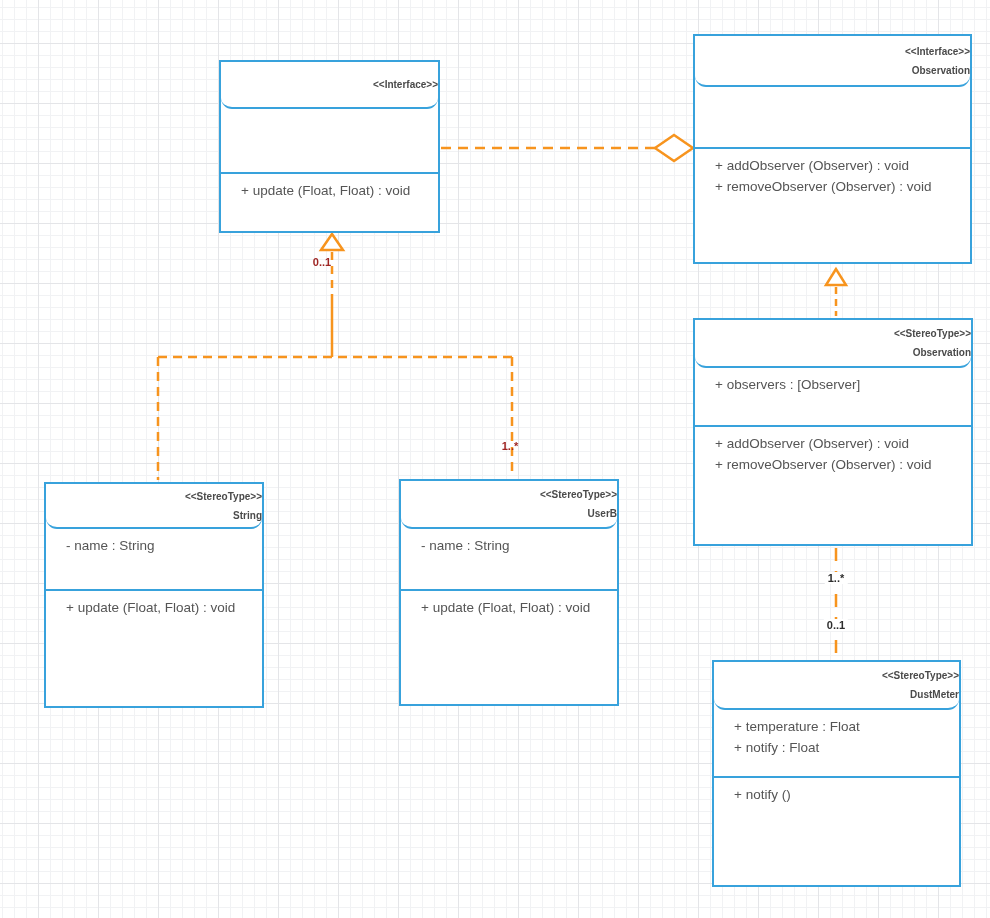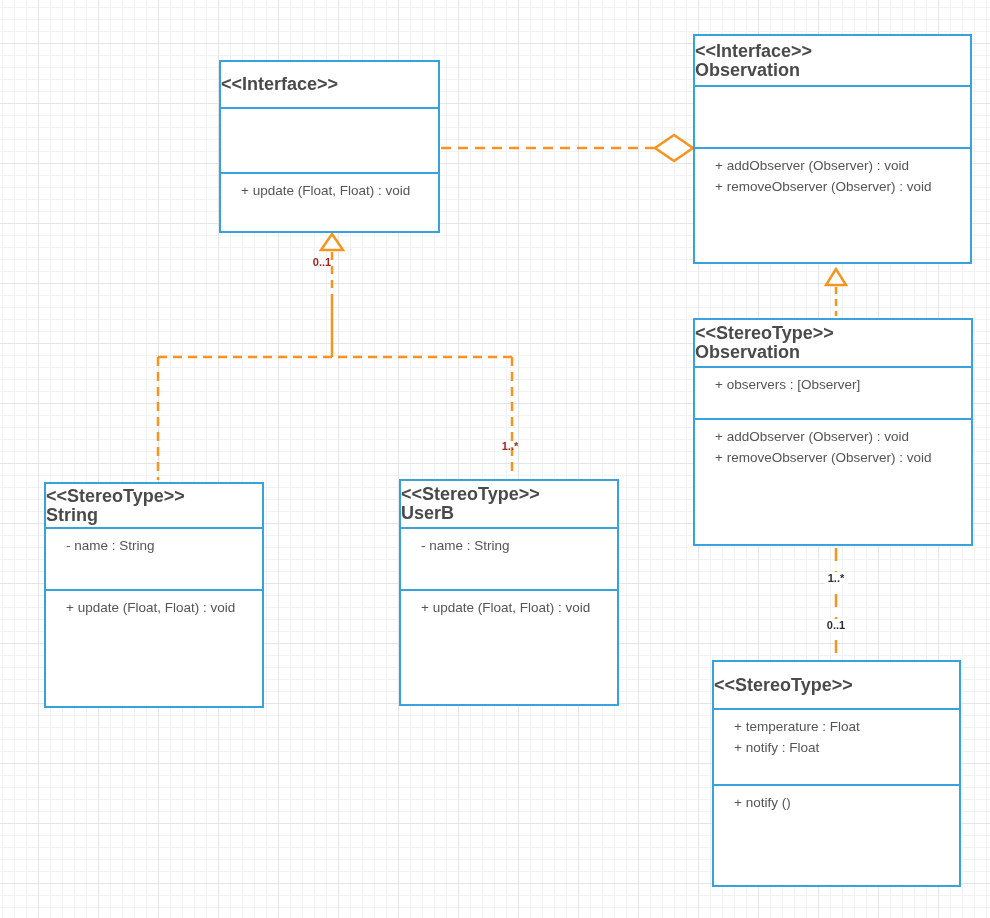--- a/index.html
+++ b/index.html
@@ -31,22 +31,22 @@
     box-sizing:border-box;
     border:2px solid var(--blue);
     background:#ffffff;
     display:flex;flex-direction:column;
   }
   .hd{
     box-sizing:border-box;
     flex:0 0 auto;
     border-bottom:2px solid var(--blue);
     display:flex;flex-direction:column;justify-content:center;
-    text-align:left;
-    font-size:18px;font-weight:600;color:var(--title);line-height:19px;
+    text-align:right;
+    font-size:10px;font-weight:600;color:var(--title);line-height:19px;border-radius:11px;
   }
   .sec{
     box-sizing:border-box;
     padding:6px 8px 0 20px;
     font-size:13.5px;color:var(--text);line-height:21px;
     text-align:left;
   }
   .attrs{flex:0 0 auto;border-bottom:2px solid var(--blue);}
   .meths{flex:1 1 auto;}
   .mult{
@@ -109,21 +109,21 @@
       <div>+ addObserver (Observer) : void</div>
       <div>+ removeObserver (Observer) : void</div>
     </div>
   </div>
 
   <div class="uml" style="left:693px;top:318px;width:280px;height:228px;">
     <div class="hd" style="height:48px;">
       <div>&lt;&lt;StereoType&gt;&gt;</div>
       <div>Observation</div>
     </div>
-    <div class="sec attrs" style="height:52px;">
+    <div class="sec attrs" style="height:59px;">
       <div>+ observers : [Observer]</div>
     </div>
     <div class="sec meths">
       <div>+ addObserver (Observer) : void</div>
       <div>+ removeObserver (Observer) : void</div>
     </div>
   </div>
 
   <div class="uml" style="left:44px;top:482px;width:220px;height:226px;">
     <div class="hd" style="height:45px;">
@@ -147,22 +147,23 @@
       <div>- name : String</div>
     </div>
     <div class="sec meths">
       <div>+ update (Float, Float) : void</div>
     </div>
   </div>
 
   <div class="uml" style="left:712px;top:660px;width:249px;height:227px;">
     <div class="hd" style="height:48px;">
       <div>&lt;&lt;StereoType&gt;&gt;</div>
+      <div>DustMeter</div>
     </div>
-    <div class="sec attrs" style="height:76px;">
+    <div class="sec attrs" style="height:68px;">
       <div>+ temperature : Float</div>
       <div>+ notify : Float</div>
     </div>
     <div class="sec meths">
       <div>+ notify ()</div>
     </div>
   </div>
 
   <div class="mult red" style="left:322px;top:262px;">0..1</div>
 

